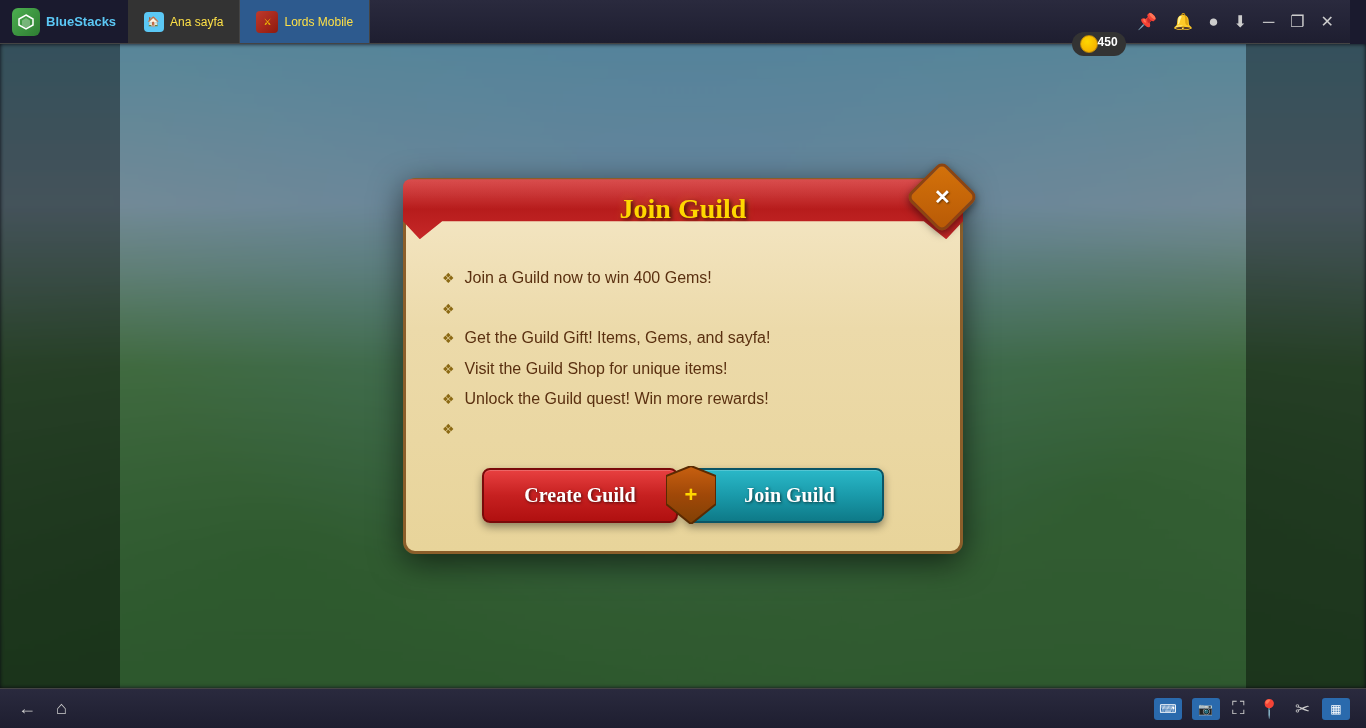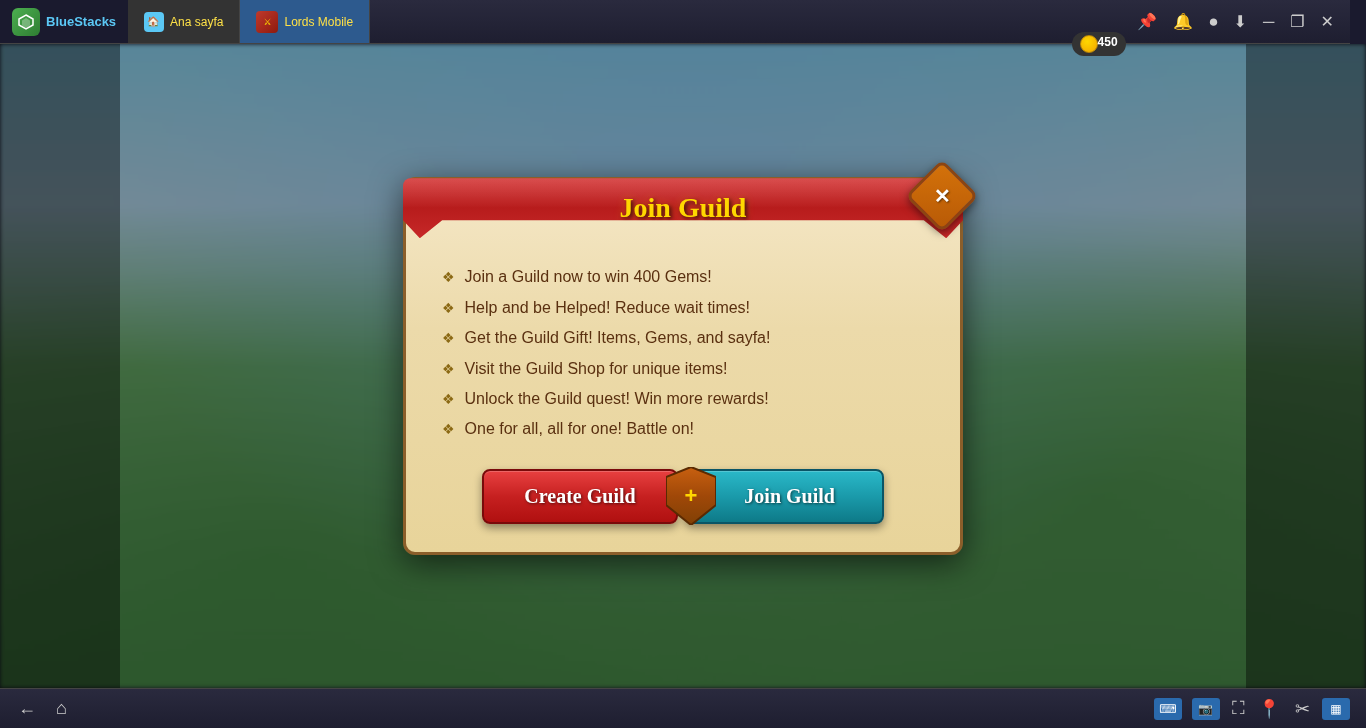--- a/index.html
+++ b/index.html
@@ -428,37 +428,35 @@
       </div>
 
       <div class="dialog-body">
         <ul class="guild-info-list">
           <li>
             <span class="diamond-bullet">❖</span>
             <span>Join a Guild now to win 400 Gems!</span>
           </li>
           <li>
             <span class="diamond-bullet">❖</span>
-            <span>Help and be Helped!  Reduce wait times!</span>
           </li>
           <li>
             <span class="diamond-bullet">❖</span>
             <span>Get the Guild Gift!  Items, Gems, and sayfa!</span>
           </li>
           <li>
             <span class="diamond-bullet">❖</span>
             <span>Visit the Guild Shop for unique items!</span>
           </li>
           <li>
             <span class="diamond-bullet">❖</span>
             <span>Unlock the Guild quest!  Win more rewards!</span>
           </li>
           <li>
             <span class="diamond-bullet">❖</span>
-            <span>One for all, all for one!  Battle on!</span>
           </li>
         </ul>
 
         <div class="dialog-buttons">
           <button class="btn-create">Create Guild</button>
 
           <div class="btn-join-wrapper">
             <div class="btn-join-icon">
               <svg width="50" height="58" viewBox="0 0 50 58">
                 <polygon points="25,0 50,10 50,38 25,58 0,38 0,10" fill="url(#shieldGrad)" stroke="#5a2a02" stroke-width="2"></polygon>

